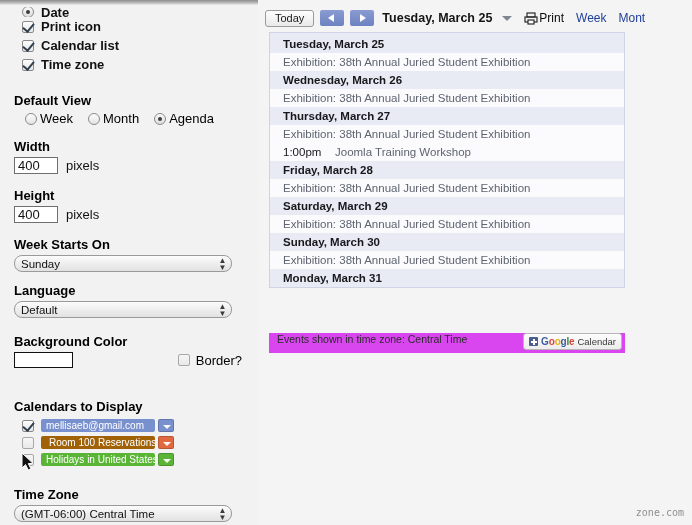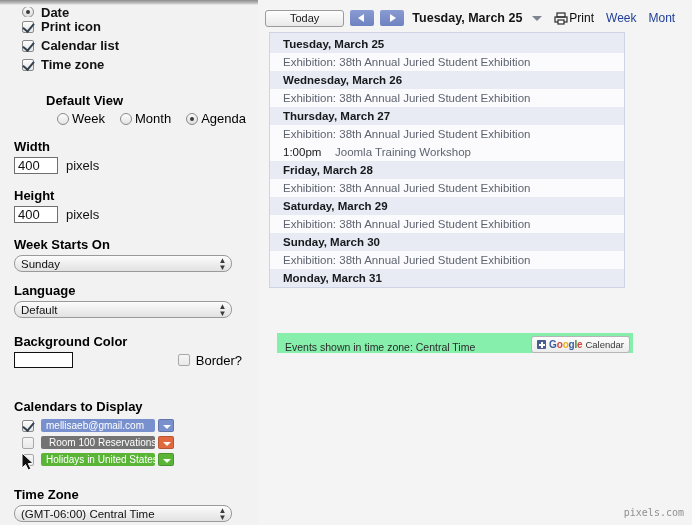--- a/index.html
+++ b/index.html
@@ -247,21 +247,21 @@
     left: 0; top: 7px;
     width: 427px;
     height: 22px;
     display: flex;
     align-items: center;
     gap: 6px;
   }
   .btn-today {
     height: 17px;
     box-sizing: border-box;
-    padding: 0 24px;
+    padding: 0 9px;
     border: 1px solid #9b9b9b;
     border-radius: 3px;
     background: linear-gradient(to bottom, #fefefe, #e9e9e9);
     font-size: 11px;
     line-height: 15px;
     color: #1a1a1a;
   }
   .nav-btn {
     width: 24px; height: 16px;
     border-radius: 2px;
@@ -344,30 +344,30 @@
     font-weight: normal;
     width: 52px;
     flex: 0 0 auto;
   }
   .agenda-event .ev-title {
     color: #5f6470;
   }
 
   #agenda-footer {
     position: absolute;
-    left: 12px;
+    left: 4px;
     top: 333px;
     width: 356px;
     height: 20px;
     display: flex;
-    align-items: flex-end;
+    align-items: flex-start;
     justify-content: space-between;
     padding: 0 3px 0 8px;
     box-sizing: border-box;
-    background: #86efac;
+    background: #d946ef;
   }
   #tz-note {
     font-size: 10.5px;
     color: #2b2b2b;
     white-space: nowrap;
   }
   #gcal-badge {
     display: flex;
     align-items: center;
     gap: 3px;
@@ -422,21 +422,21 @@
       <div class="chk-row">
         <span class="cb checked"></span>
         <span class="chk-label">Calendar list</span>
       </div>
       <div class="chk-row">
         <span class="cb checked"></span>
         <span class="chk-label">Time zone</span>
       </div>
     </div>
 
-  <div id="default-view-group" style="position:absolute;left:14px;top:93px;margin-left:32px;">
+  <div id="default-view-group" style="position:absolute;left:14px;top:93px;">
     <div class="grp-title">Default View</div>
     <div class="radios-row" id="default-view-radios">
         <div class="rr">
           <span class="rb"></span>
           <span>Week</span>
         </div>
         <div class="rr">
           <span class="rb"></span>
           <span>Month</span>
         </div>
@@ -493,21 +493,21 @@
   <div style="position:absolute;left:14px;top:399px;">
     <div class="grp-title">Calendars to Display</div>
     <div id="calendar-chip-list" style="margin-top:4px;">
         <div class="cal-row">
           <span class="cb checked"></span>
           <span class="cal-chip" style="background: rgb(121, 144, 207);">mellisaeb@gmail.com</span>
           <span class="cal-drop" style="background: rgb(121, 144, 207);"></span>
         </div>
         <div class="cal-row">
           <span class="cb dim"></span>
-          <span class="cal-chip" style="background: #737373; padding-left: 8px;">Room 100 Reservations</span>
+          <span class="cal-chip" style="background: #a16207; padding-left: 8px;">Room 100 Reservations</span>
           <span class="cal-drop" style="background: rgb(224, 105, 63);"></span>
         </div>
         <div class="cal-row">
           <span class="cb dim"></span>
           <span class="cal-chip" style="background: rgb(90, 181, 54);">Holidays in United States</span>
           <span class="cal-drop" style="background: rgb(90, 181, 54);"></span>
         </div>
       </div>
   </div>
 
@@ -578,14 +578,14 @@
 
   <div id="agenda-footer">
     <span id="tz-note">Events shown in time zone: Central Time</span>
     <a id="gcal-badge">
       <span class="plus-sq"></span>
       <span class="g-word"><i style="color:#3b5ca0">G</i><i style="color:#d9453a">o</i><i style="color:#e8b216">o</i><i style="color:#3b5ca0">g</i><i style="color:#2e8b3d">l</i><i style="color:#d9453a">e</i></span>
       <span class="g-cal-word">Calendar</span>
     </a>
   </div>
 
-  <div id="watermark">pixels.com</div>
+  <div id="watermark">zone.com</div>
 </div>
 
 </body></html>

